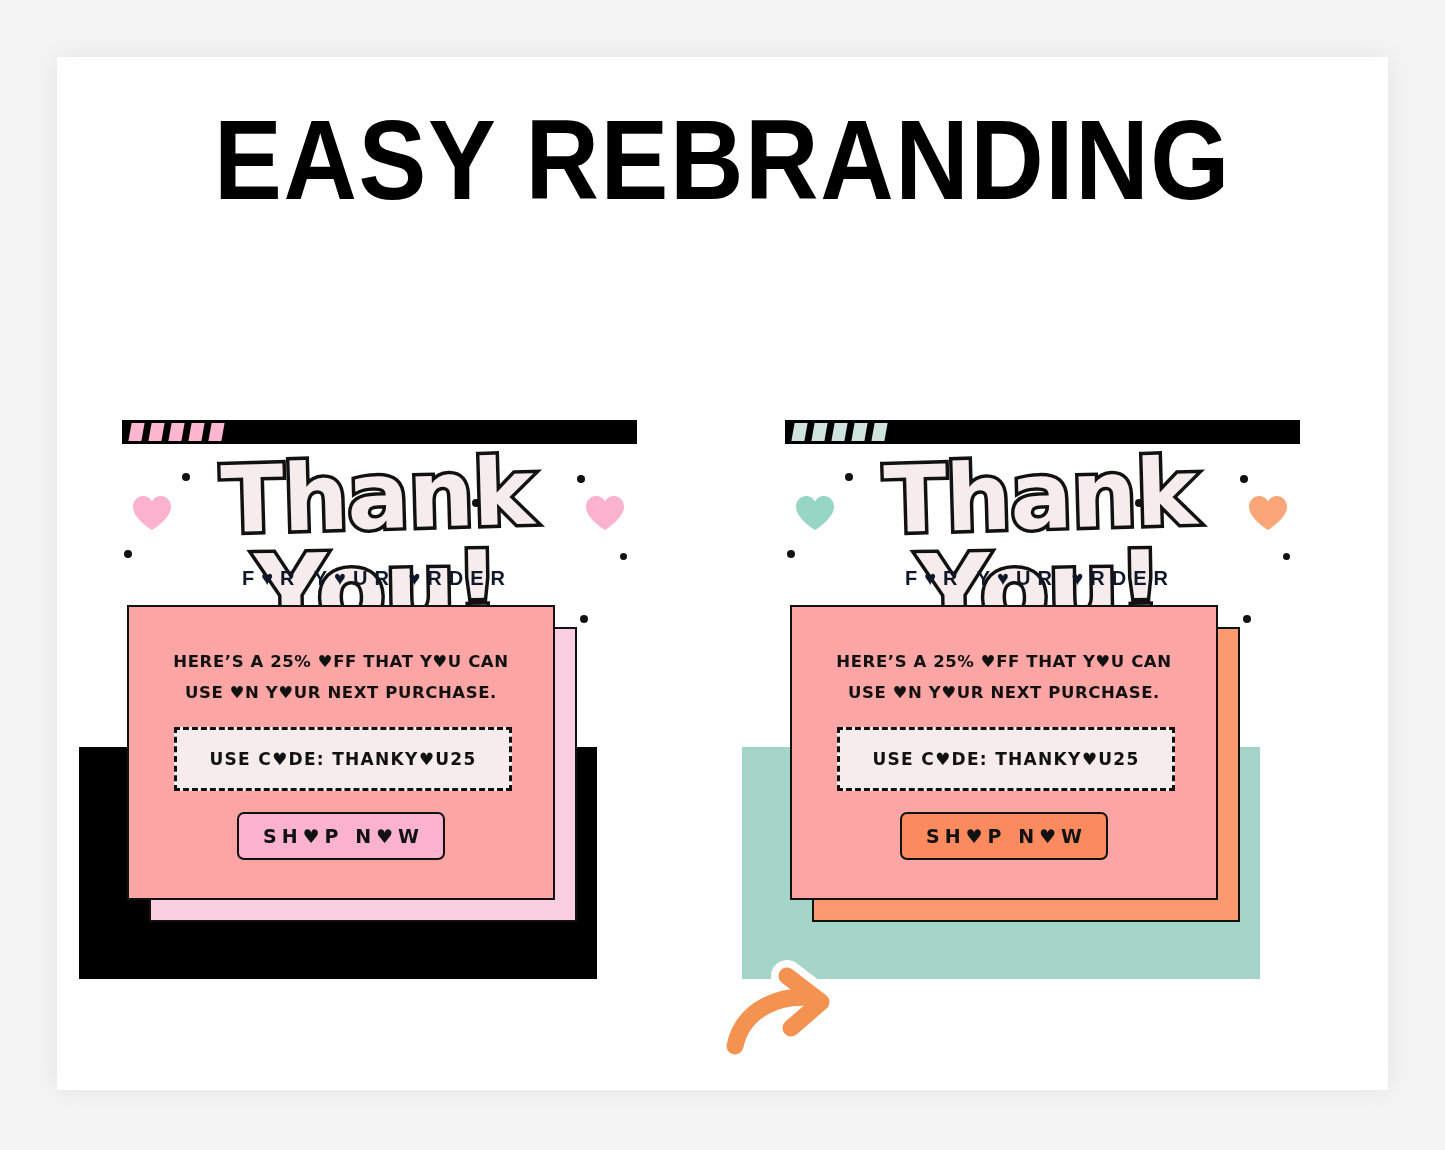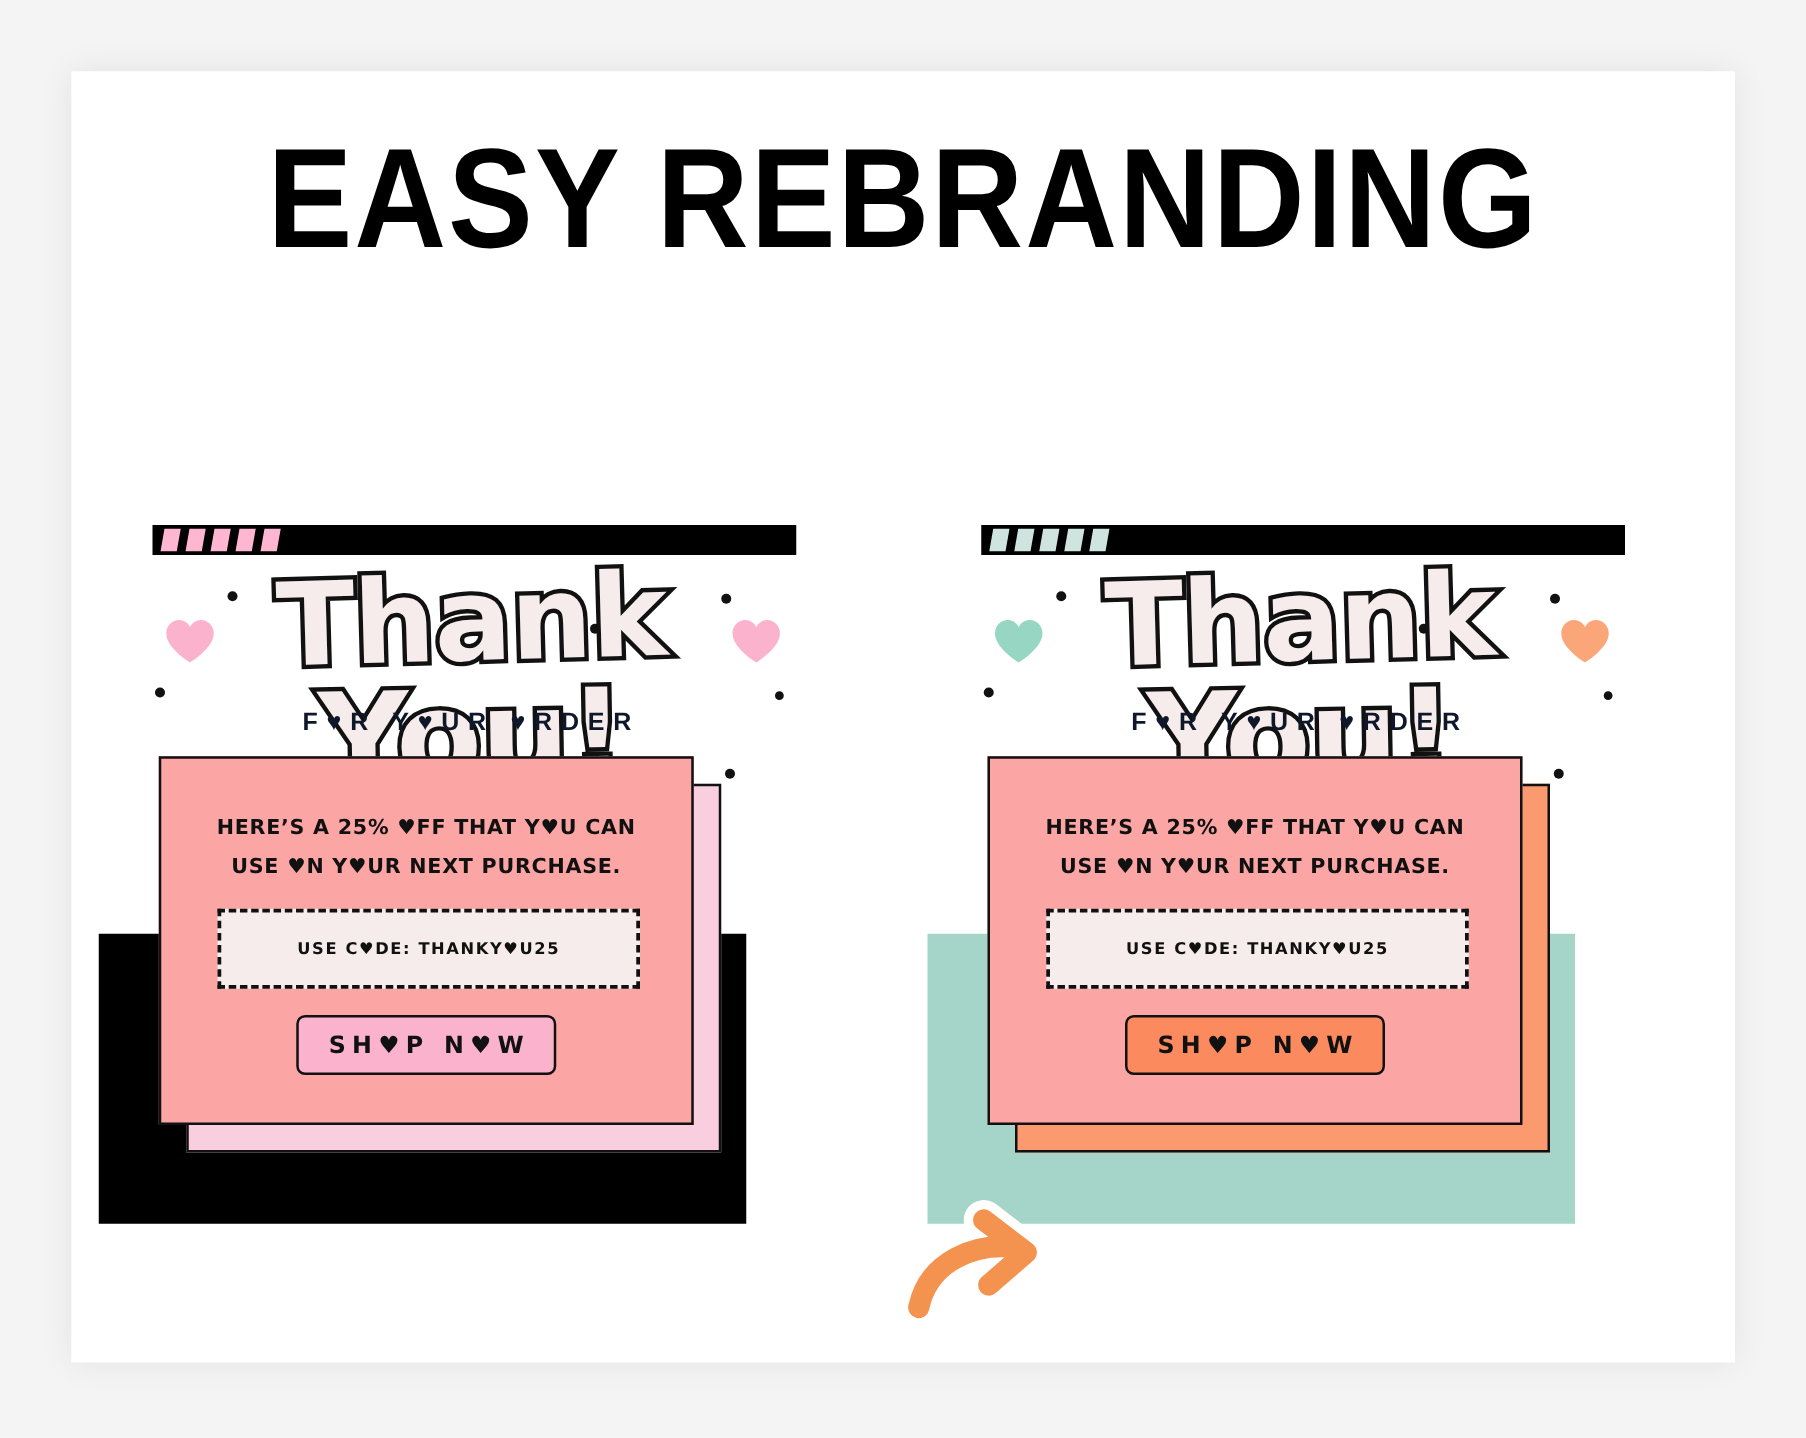--- a/index.html
+++ b/index.html
@@ -163,21 +163,21 @@
     position: absolute;
     left: 45px; top: 120px;
     width: 338px; height: 64px;
     background: #F7ECEC;
     border: 3px dashed #111;
     display: flex; align-items: center; justify-content: center;
   }
   .code-text {
     font-family: "DejaVu Sans", sans-serif;
     font-weight: 700;
-    font-size: 13px;
+    font-size: 17px;
     letter-spacing: 1.3px;
     color: #111;
     white-space: nowrap;
   }
 
   .shop-btn {
     position: absolute;
     left: 50%; top: 205px;
     transform: translateX(-50%);
     width: 208px; height: 48px;

